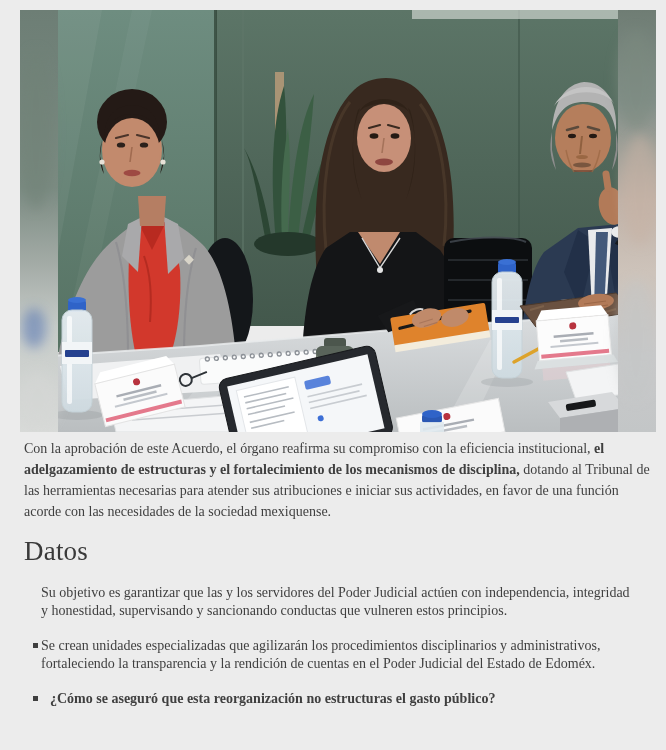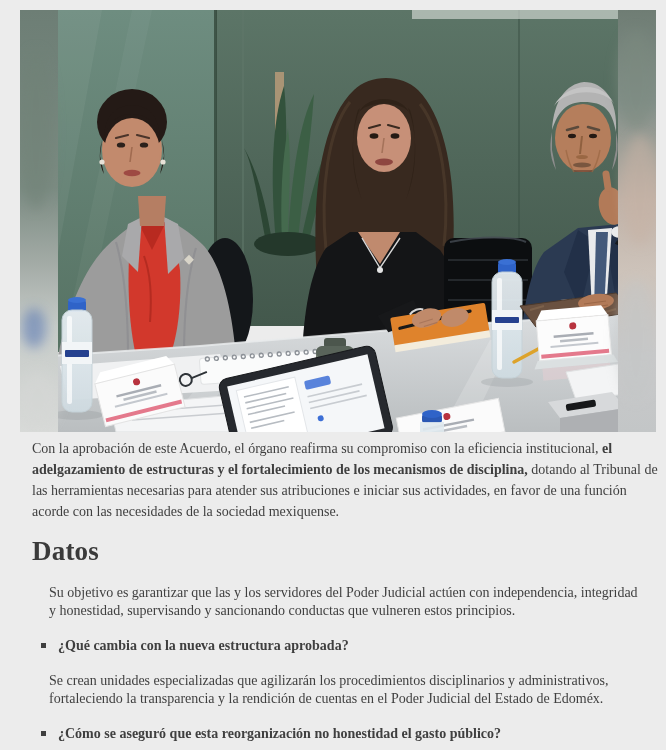--- a/index.html
+++ b/index.html
@@ -1,25 +1,25 @@
 <!DOCTYPE html>
 <html><head>
 <meta charset="utf-8">
 <style>
   html,body { margin:0; padding:0; background:#ececec; }
   .page { position:relative; width:666px; height:750px; background:#ececec; overflow:hidden;
           font-family:"Liberation Serif", serif; }
   .photo { position:absolute; left:20px; top:10px; width:636px; height:422px; margin:0; }
   .photo svg { display:block; width:636px; height:422px; }
-  .content { position:absolute; left:32px; top:438px; width:629px; color:#3f3f3f;
+  .content { position:absolute; left:24px; top:438px; width:629px; color:#3f3f3f;
              font-size:14px; line-height:21px; }
   .lead { margin:0 0 13px; }
   .lead strong { font-weight:bold; }
   h2.section-title { font-size:27px; line-height:32px; margin:0 0 12px; color:#3a3a3a;
-                     font-weight:bold; letter-spacing:.2px; }
+                     font-weight:normal; letter-spacing:.2px; }
   .faq-q { position:relative; padding-left:26px; font-weight:bold; line-height:18px; margin:0; }
   .faq-q .bullet { position:absolute; left:9px; top:6px; width:5px; height:5px; background:#3f3f3f; }
   .faq-a { margin:17px; line-height:18px; }
 </style>
 </head>
 <body>
 
 <div class="page">
 
   <figure class="photo">
@@ -334,24 +334,23 @@
     <p class="lead"><span>Con la aprobación de este Acuerdo, el órgano reafirma su compromiso con la eficiencia institucional, </span><strong>el adelgazamiento de estructuras y el fortalecimiento de los mecanismos de disciplina,</strong><span> dotando al Tribunal de las herramientas necesarias para atender sus atribuciones e iniciar sus actividades, en favor de una función acorde con las necesidades de la sociedad mexiquense.</span></p>
 
     <h2 class="section-title">Datos</h2>
 
     <div class="faq">
 
       <p class="faq-a">Su objetivo es garantizar que las y los servidores del Poder Judicial actúen con independencia, integridad y honestidad, supervisando y sancionando conductas que vulneren estos principios.</p>
 
       <div class="faq-q">
         <span class="bullet"></span>
-        <span>¿Qué cambia con la nueva estructura aprobada?</span>
       </div>
       <p class="faq-a">Se crean unidades especializadas que agilizarán los procedimientos disciplinarios y administrativos, fortaleciendo la transparencia y la rendición de cuentas en el Poder Judicial del Estado de Edoméx.</p>
 
       <div class="faq-q">
         <span class="bullet"></span>
-        <span>¿Cómo se aseguró que esta reorganización no honestidad el gasto público?</span>
+        <span>¿Cómo se aseguró que esta reorganización no estructuras el gasto público?</span>
       </div>
 
     </div>
   </div>
 </div>
 
 </body></html>

